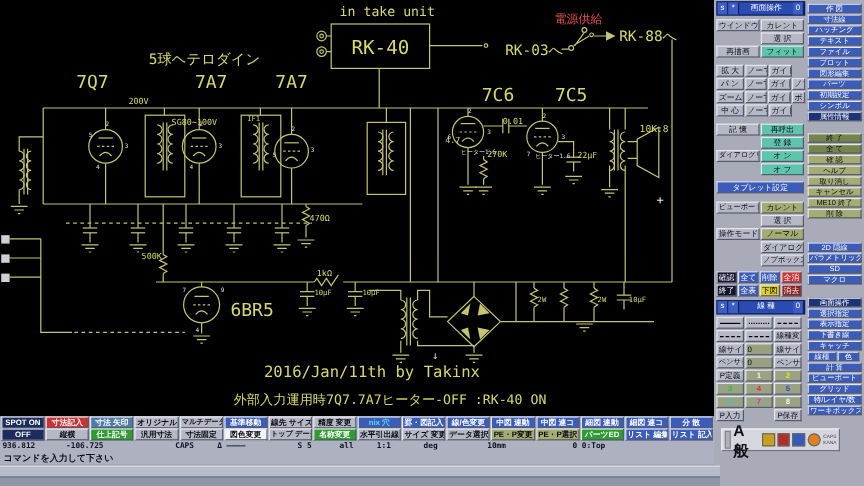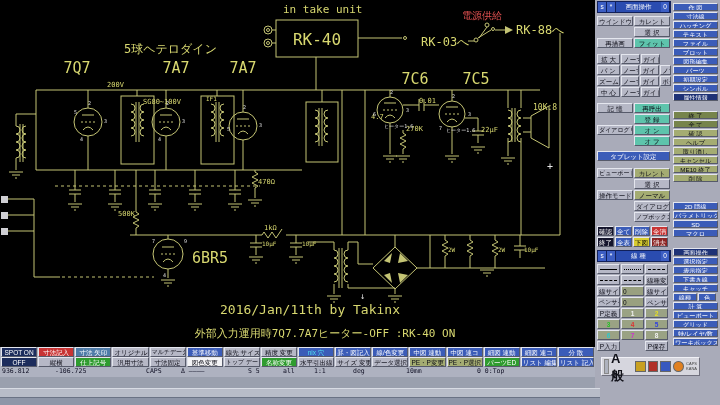--- a/index.html
+++ b/index.html
@@ -34,21 +34,21 @@
   .white{background:#f4f4f6;}
   .cyt{color:#50e0f0;}
   .val{background:#99a080;text-align:left;}
   .num{background:#9aa284;font-weight:bold;}
   .n1,.n8{color:#f0f0f0;}.n2{color:#e8e020;}.n3{color:#28c028;}.n4{color:#e03030;}
   .n5{color:#3040e0;}.n6{color:#30c8c8;}.n7{color:#d030d0;}
   .sp{background:transparent;border-color:transparent;}
   .ln{border-top:1px solid #000;width:92%;margin:4px auto 0;}
   .wide{font-size:6px;}
   
-  #bottom{position:absolute;left:0;top:347px;width:595px;background:#aeb2c0;}
+  #bottom{position:absolute;left:0;top:347px;width:595px;background:#aeb2c0;font-weight:bold;}
   #bottom .row{margin:0;gap:1px;padding:0 1px;}
   #bottom .cell{height:10px;}
   .strow .cell{background:transparent;border:none;text-align:left;color:#101024;
     font-family:"DejaVu Sans Mono",monospace;font-size:6.5px;}
   #prompt{height:10px;font-size:7.5px;line-height:10px;color:#0a0a14;padding-left:3px;white-space:nowrap;}
   #strip1{position:absolute;left:0;top:388px;width:600px;height:9px;background:#b8bcc8;border-top:1px solid #d8dce4;}
   #strip2{position:absolute;left:0;top:397px;width:600px;height:8px;background:#8e96a8;border-top:1px solid #6a7284;}
   
   #ime{position:absolute;left:601px;top:357px;width:99px;height:19px;background:#d6d6de;
     border:1px solid;border-color:#f0f0f6 #70707e #70707e #f0f0f6;display:flex;align-items:center;gap:2px;padding:0 2px;box-sizing:border-box;}
@@ -588,20 +588,21 @@
           <div class="cell st" style="width: 34px;">CAPS</div>
           <div class="cell st" style="width: 66px;">Δ ————</div>
           <div class="cell st" style="width: 34px;">S 5</div>
           <div class="cell st" style="width: 30px;">all</div>
           <div class="cell st" style="width: 38px;">1:1</div>
           <div class="cell st" style="width: 52px;">deg</div>
           <div class="cell st" style="width: 70px;">10mm</div>
           <div class="cell st" style="width: 60px;">0 0:Top</div>
         </div>
       </div>
+    <div id="prompt">コマンドを入力して下さい</div>
   </div>
 
   <div id="strip1"></div>
   <div id="strip2"></div>
 
   <div id="ime">
     <div class="grip"></div>
     <div class="atxt">A般</div>
     <div class="ico i1"></div>
     <div class="ico i2"></div>

